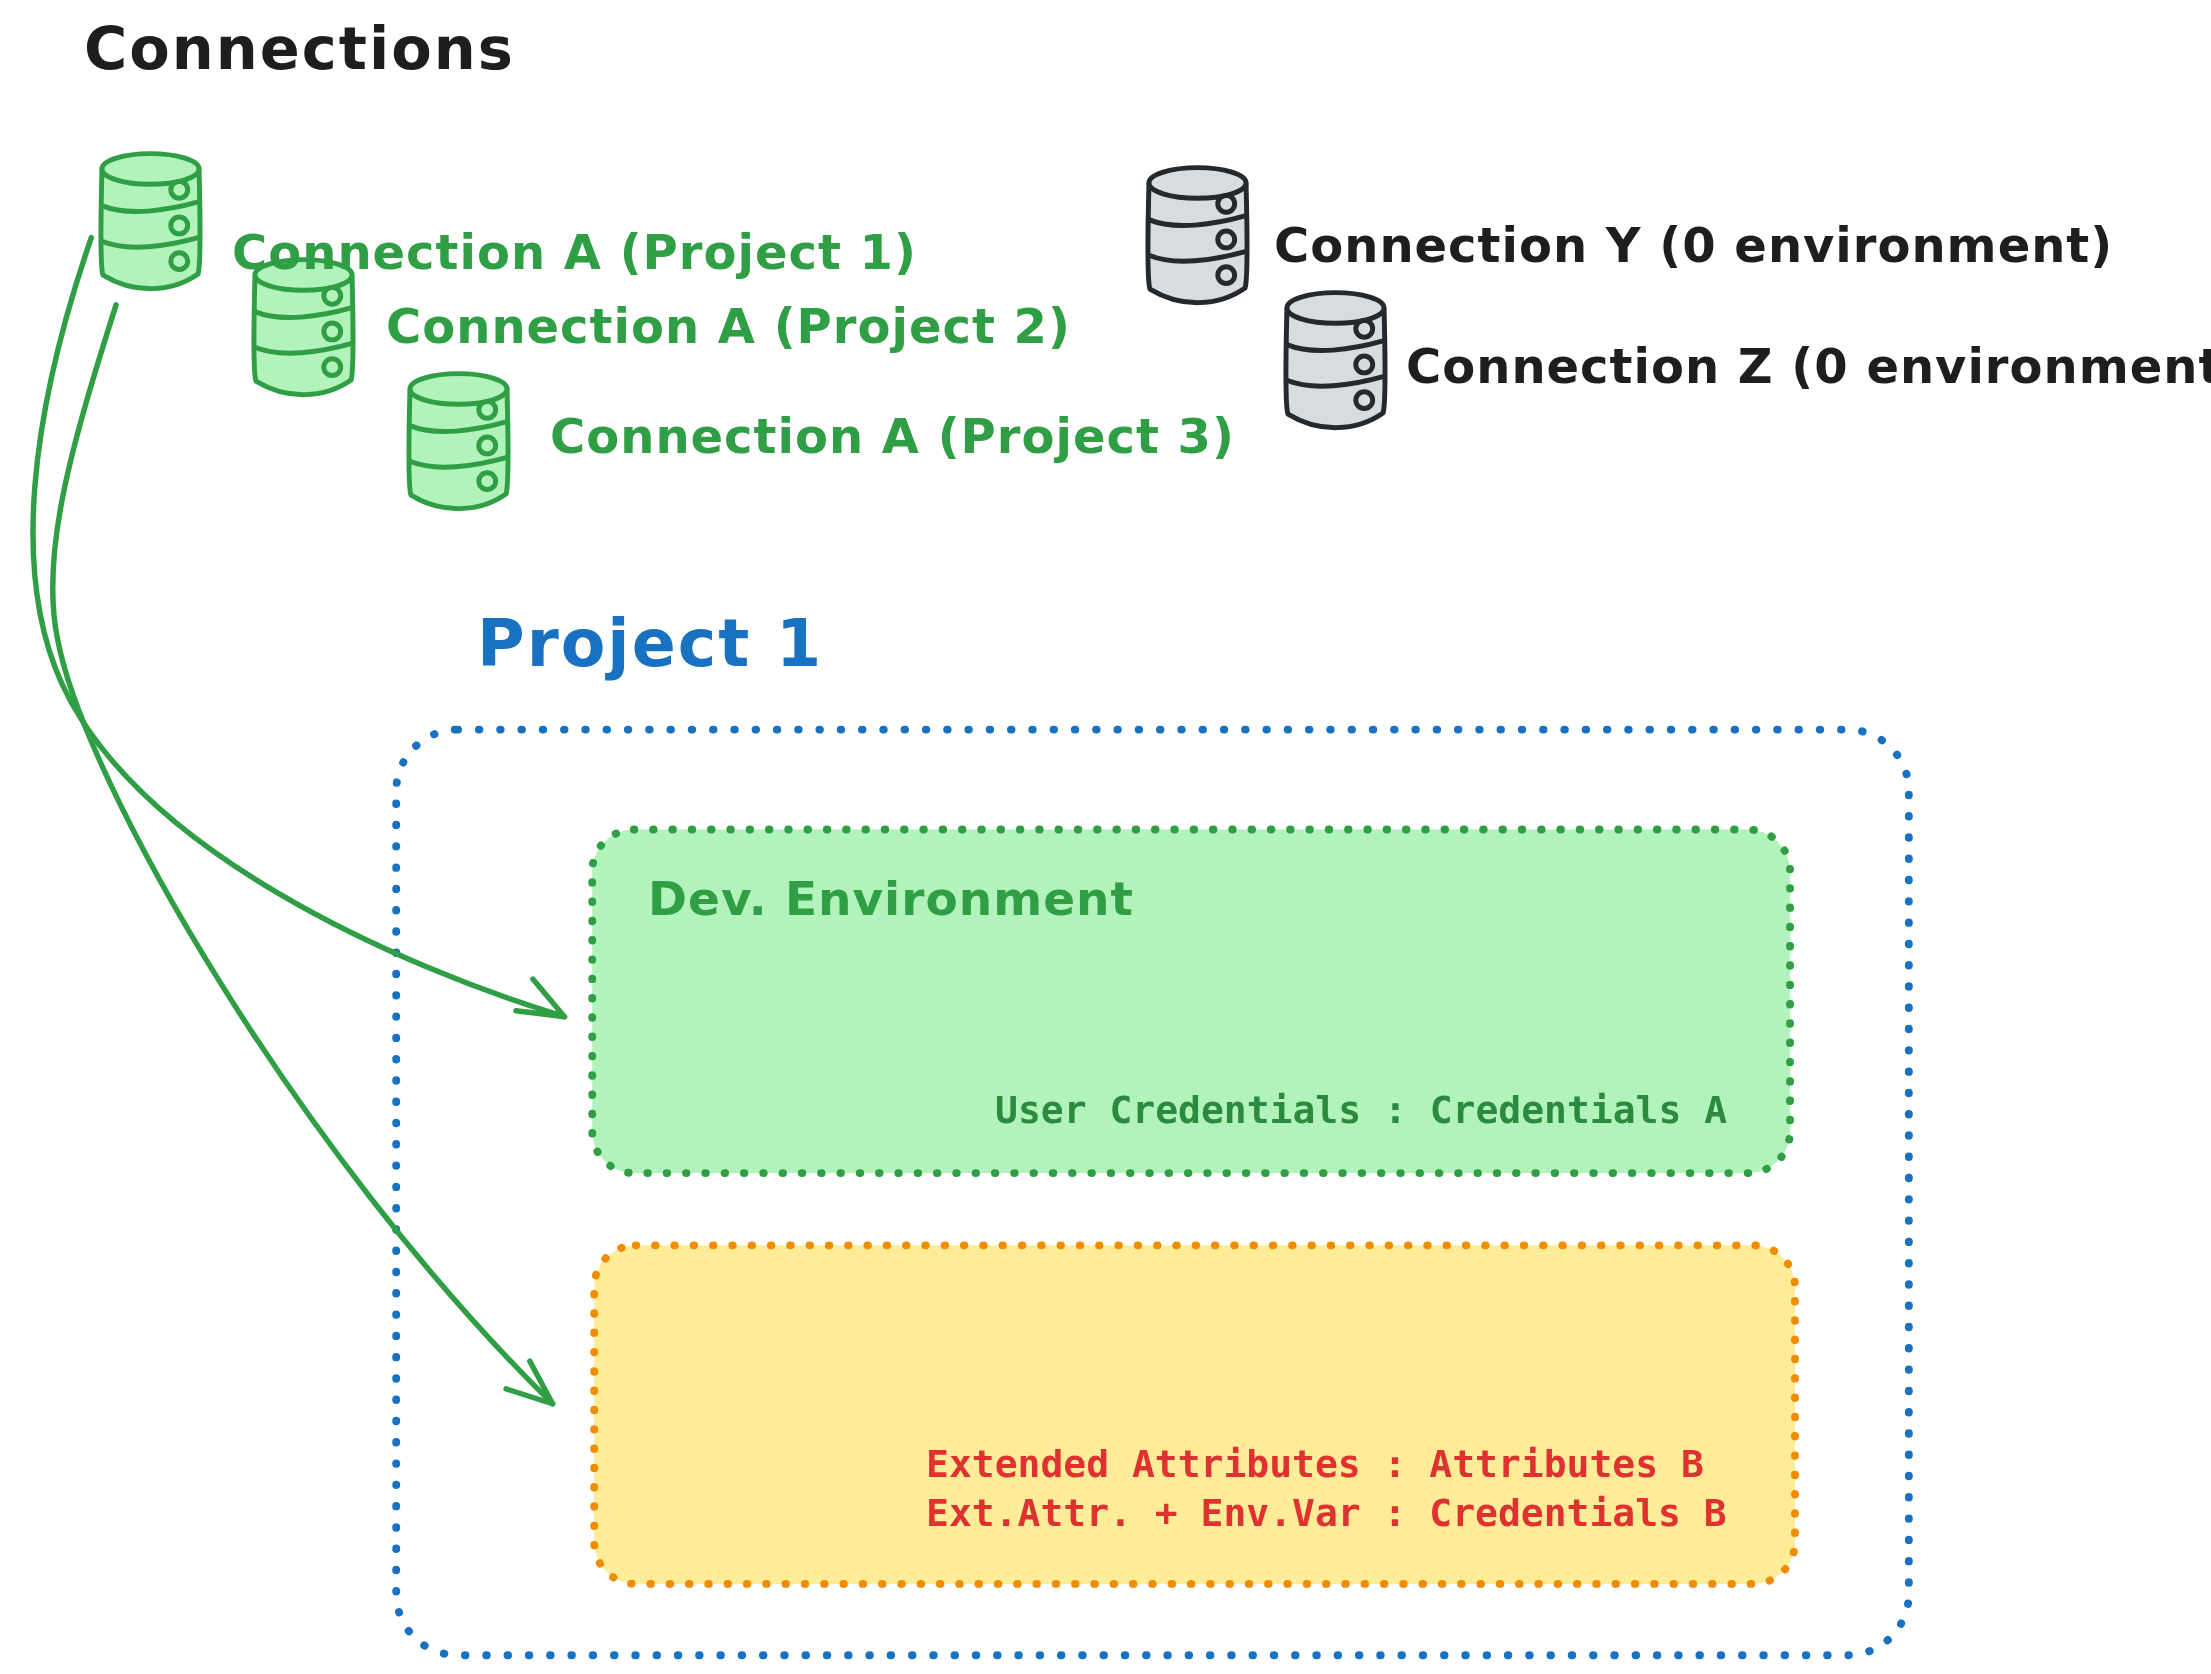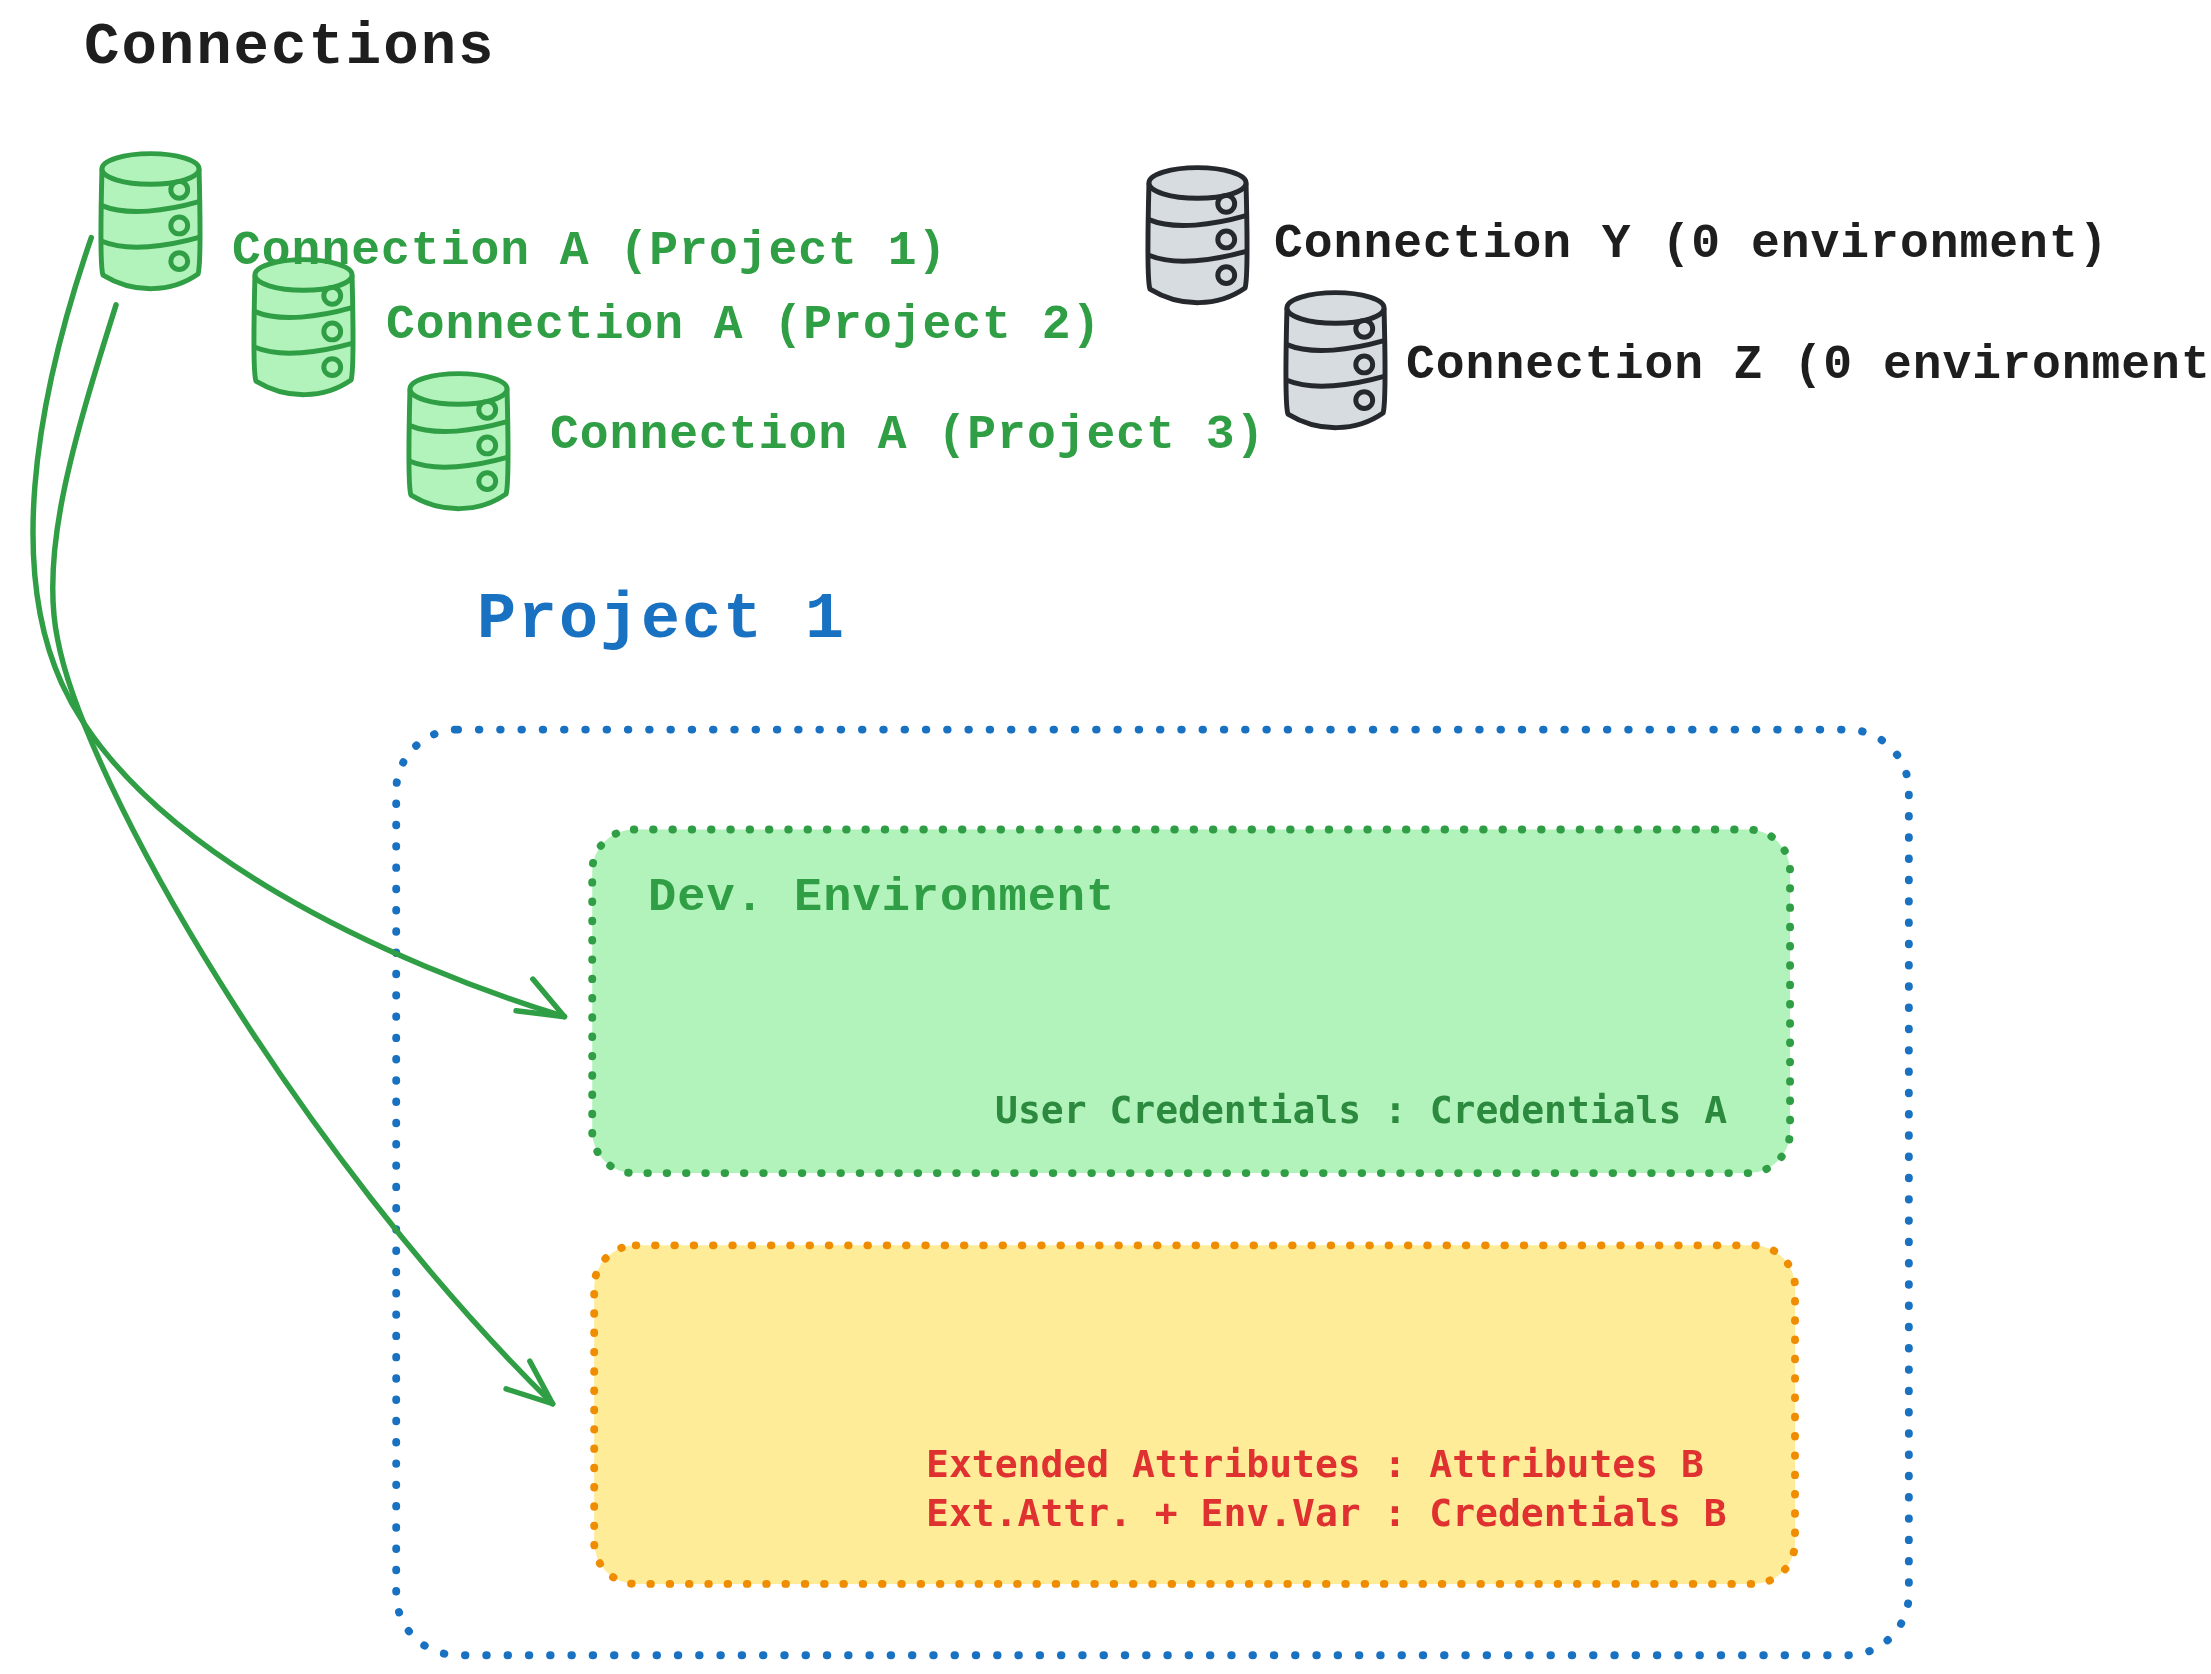--- a/index.html
+++ b/index.html
@@ -34,36 +34,36 @@
   .db{position:absolute;overflow:visible;}
   .db .body{stroke-width:5;stroke-linejoin:round;stroke-linecap:round;}
   .db .top{stroke-width:5;}
   .db .divider,.db .dot{fill:none;stroke-width:5;stroke-linecap:round;}
   .db.green .body,.db.green .top{fill:var(--green-fill);stroke:var(--green);}
   .db.green .divider,.db.green .dot{stroke:var(--green);}
   .db.gray .body,.db.gray .top{fill:var(--gray-fill);stroke:var(--gray-stroke);}
   .db.gray .divider,.db.gray .dot{stroke:var(--gray-stroke);}
 
   
-  .txt{position:absolute;white-space:nowrap;font-family:Liberation Mono, monospace;}
+  .txt{position:absolute;white-space:nowrap;}
   .page-title{
     left:84px;top:14px;
     font-size:59px;font-weight:700;letter-spacing:2px;color:var(--black);
   }
   .conn-label{font-size:48px;font-weight:600;letter-spacing:1px;}
   .conn-label.green{color:var(--green);}
   .conn-label.black{color:var(--black);margin-top:11px;}
   .l-a1{left:232px;top:192px;margin-top:32px;}
   .l-a2{left:386px;top:298px;}
   .l-a3{left:541px;top:408px;margin-left:9px;}
   .l-y{left:1274px;top:206px;}
   .l-z{left:1406px;top:327px;}
 
   .project-title{
-    left:477px;top:583px;
+    left:477px;top:606px;
     font-size:65px;font-weight:700;letter-spacing:2px;color:var(--blue);
   }
   .env-title{font-size:47px;font-weight:600;letter-spacing:1px;}
   .env-title.dev{left:648px;top:871px;color:var(--green);}
   .env-title.prod{left:655px;top:1284px;color:var(--orange);}
 
   .mono{
     font-family:"DejaVu Sans Mono", monospace;
     font-size:38px;font-weight:700;line-height:49px;
   }

